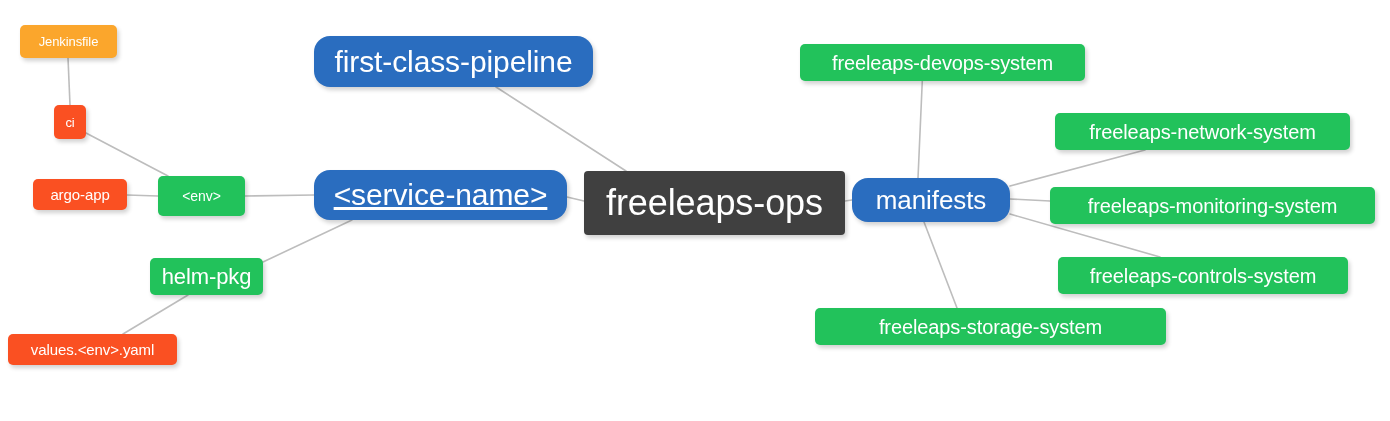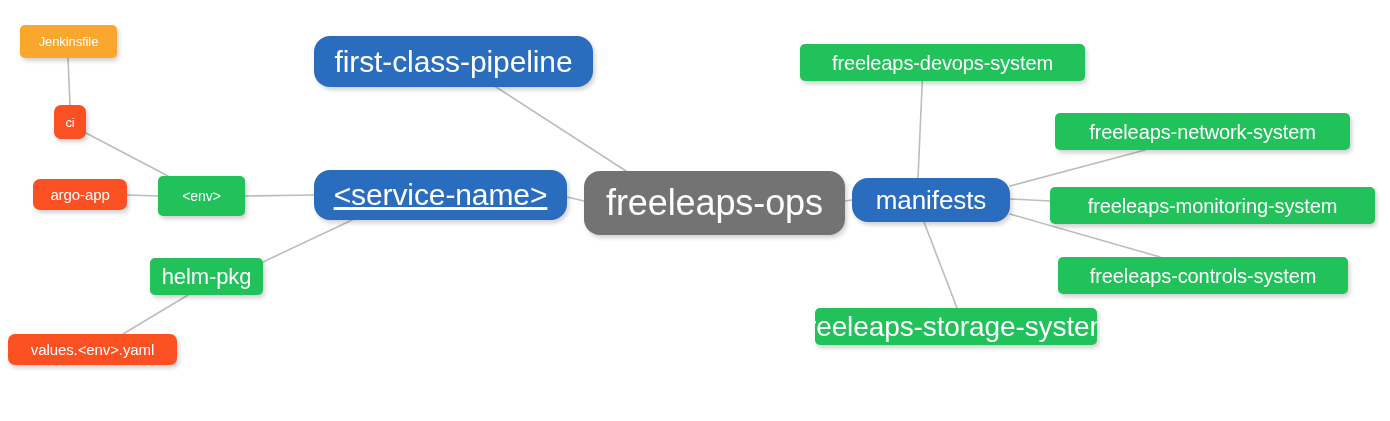--- a/index.html
+++ b/index.html
@@ -36,27 +36,27 @@
     color: #ffffff;
     border-radius: 5px;
     white-space: nowrap;
     line-height: 1;
     letter-spacing: -0.1px;
     box-shadow: 2px 3px 4px rgba(0,0,0,0.18);
     text-align: center;
     user-select: none;
   }
   .node.root {
-    background: #737373;
-    border-radius: 16px;
+    background: #404040;
+    border-radius: 4px;
   }
   .node.blue   { background: #2a6dbf; border-radius: 16px; }
   .node.green  { background: #22c25b; }
   .node.orange { background: #fba62c; }
-  .node.red    { background: #fa5022; border-radius: 7px; }
+  .node.red    { background: #fa5022; }
 </style>
 </head>
 <body>
 
 <div id="canvas" style="width: 1390px; height: 421px; background: rgb(255, 255, 255);">
   <svg id="edges" viewBox="0 0 1390 421" preserveAspectRatio="none" xmlns="http://www.w3.org/2000/svg" width="1390" height="421">
       <line x1="68" y1="58" x2="70" y2="105" stroke="#bdbdbd" stroke-width="1.6" stroke-linecap="round"></line>
       <line x1="86" y1="133" x2="168" y2="176" stroke="#bdbdbd" stroke-width="1.6" stroke-linecap="round"></line>
       <line x1="127" y1="195" x2="158" y2="196" stroke="#bdbdbd" stroke-width="1.6" stroke-linecap="round"></line>
       <line x1="245" y1="196" x2="314" y2="195" stroke="#bdbdbd" stroke-width="1.6" stroke-linecap="round"></line>
@@ -79,15 +79,15 @@
       <div class="node green" style="left: 158px; top: 176px; width: 87px; height: 40px; font-size: 14px; padding: 0px 12px;">&lt;env&gt;</div>
       <div class="node green" style="left: 150px; top: 258px; width: 113px; height: 37px; font-size: 22px; padding: 0px 24px;">helm-pkg</div>
       <div class="node orange" style="left: 20px; top: 25px; width: 97px; height: 33px; font-size: 13px; padding: 0px 10px;">Jenkinsfile</div>
       <div class="node red" style="left: 54px; top: 105px; width: 32px; height: 34px; font-size: 13px; padding: 0px 10px;">ci</div>
       <div class="node red" style="left: 33px; top: 179px; width: 94px; height: 31px; font-size: 15px; padding: 0px 10px;">argo-app</div>
       <div class="node red" style="left: 8px; top: 334px; width: 169px; height: 31px; font-size: 15px; padding: 0px 10px;">values.&lt;env&gt;.yaml</div>
       <div class="node green" style="left: 800px; top: 44px; width: 285px; height: 37px; font-size: 20px; padding: 0px 12px;">freeleaps-devops-system</div>
       <div class="node green" style="left: 1055px; top: 113px; width: 295px; height: 37px; font-size: 20px; padding: 0px 12px;">freeleaps-network-system</div>
       <div class="node green" style="left: 1050px; top: 187px; width: 325px; height: 37px; font-size: 20px; padding: 0px 12px;">freeleaps-monitoring-system</div>
       <div class="node green" style="left: 1058px; top: 257px; width: 290px; height: 37px; font-size: 20px; padding: 0px 12px;">freeleaps-controls-system</div>
-      <div class="node green" style="left: 815px; top: 308px; width: 282px; height: 37px; font-size: 28px; padding: 0px 12px;">freeleaps-storage-system</div>
+      <div class="node green" style="left: 815px; top: 308px; width: 351px; height: 37px; font-size: 20px; padding: 0px 12px;">freeleaps-storage-system</div>
     </div>
 </div>
 
 </body></html>

